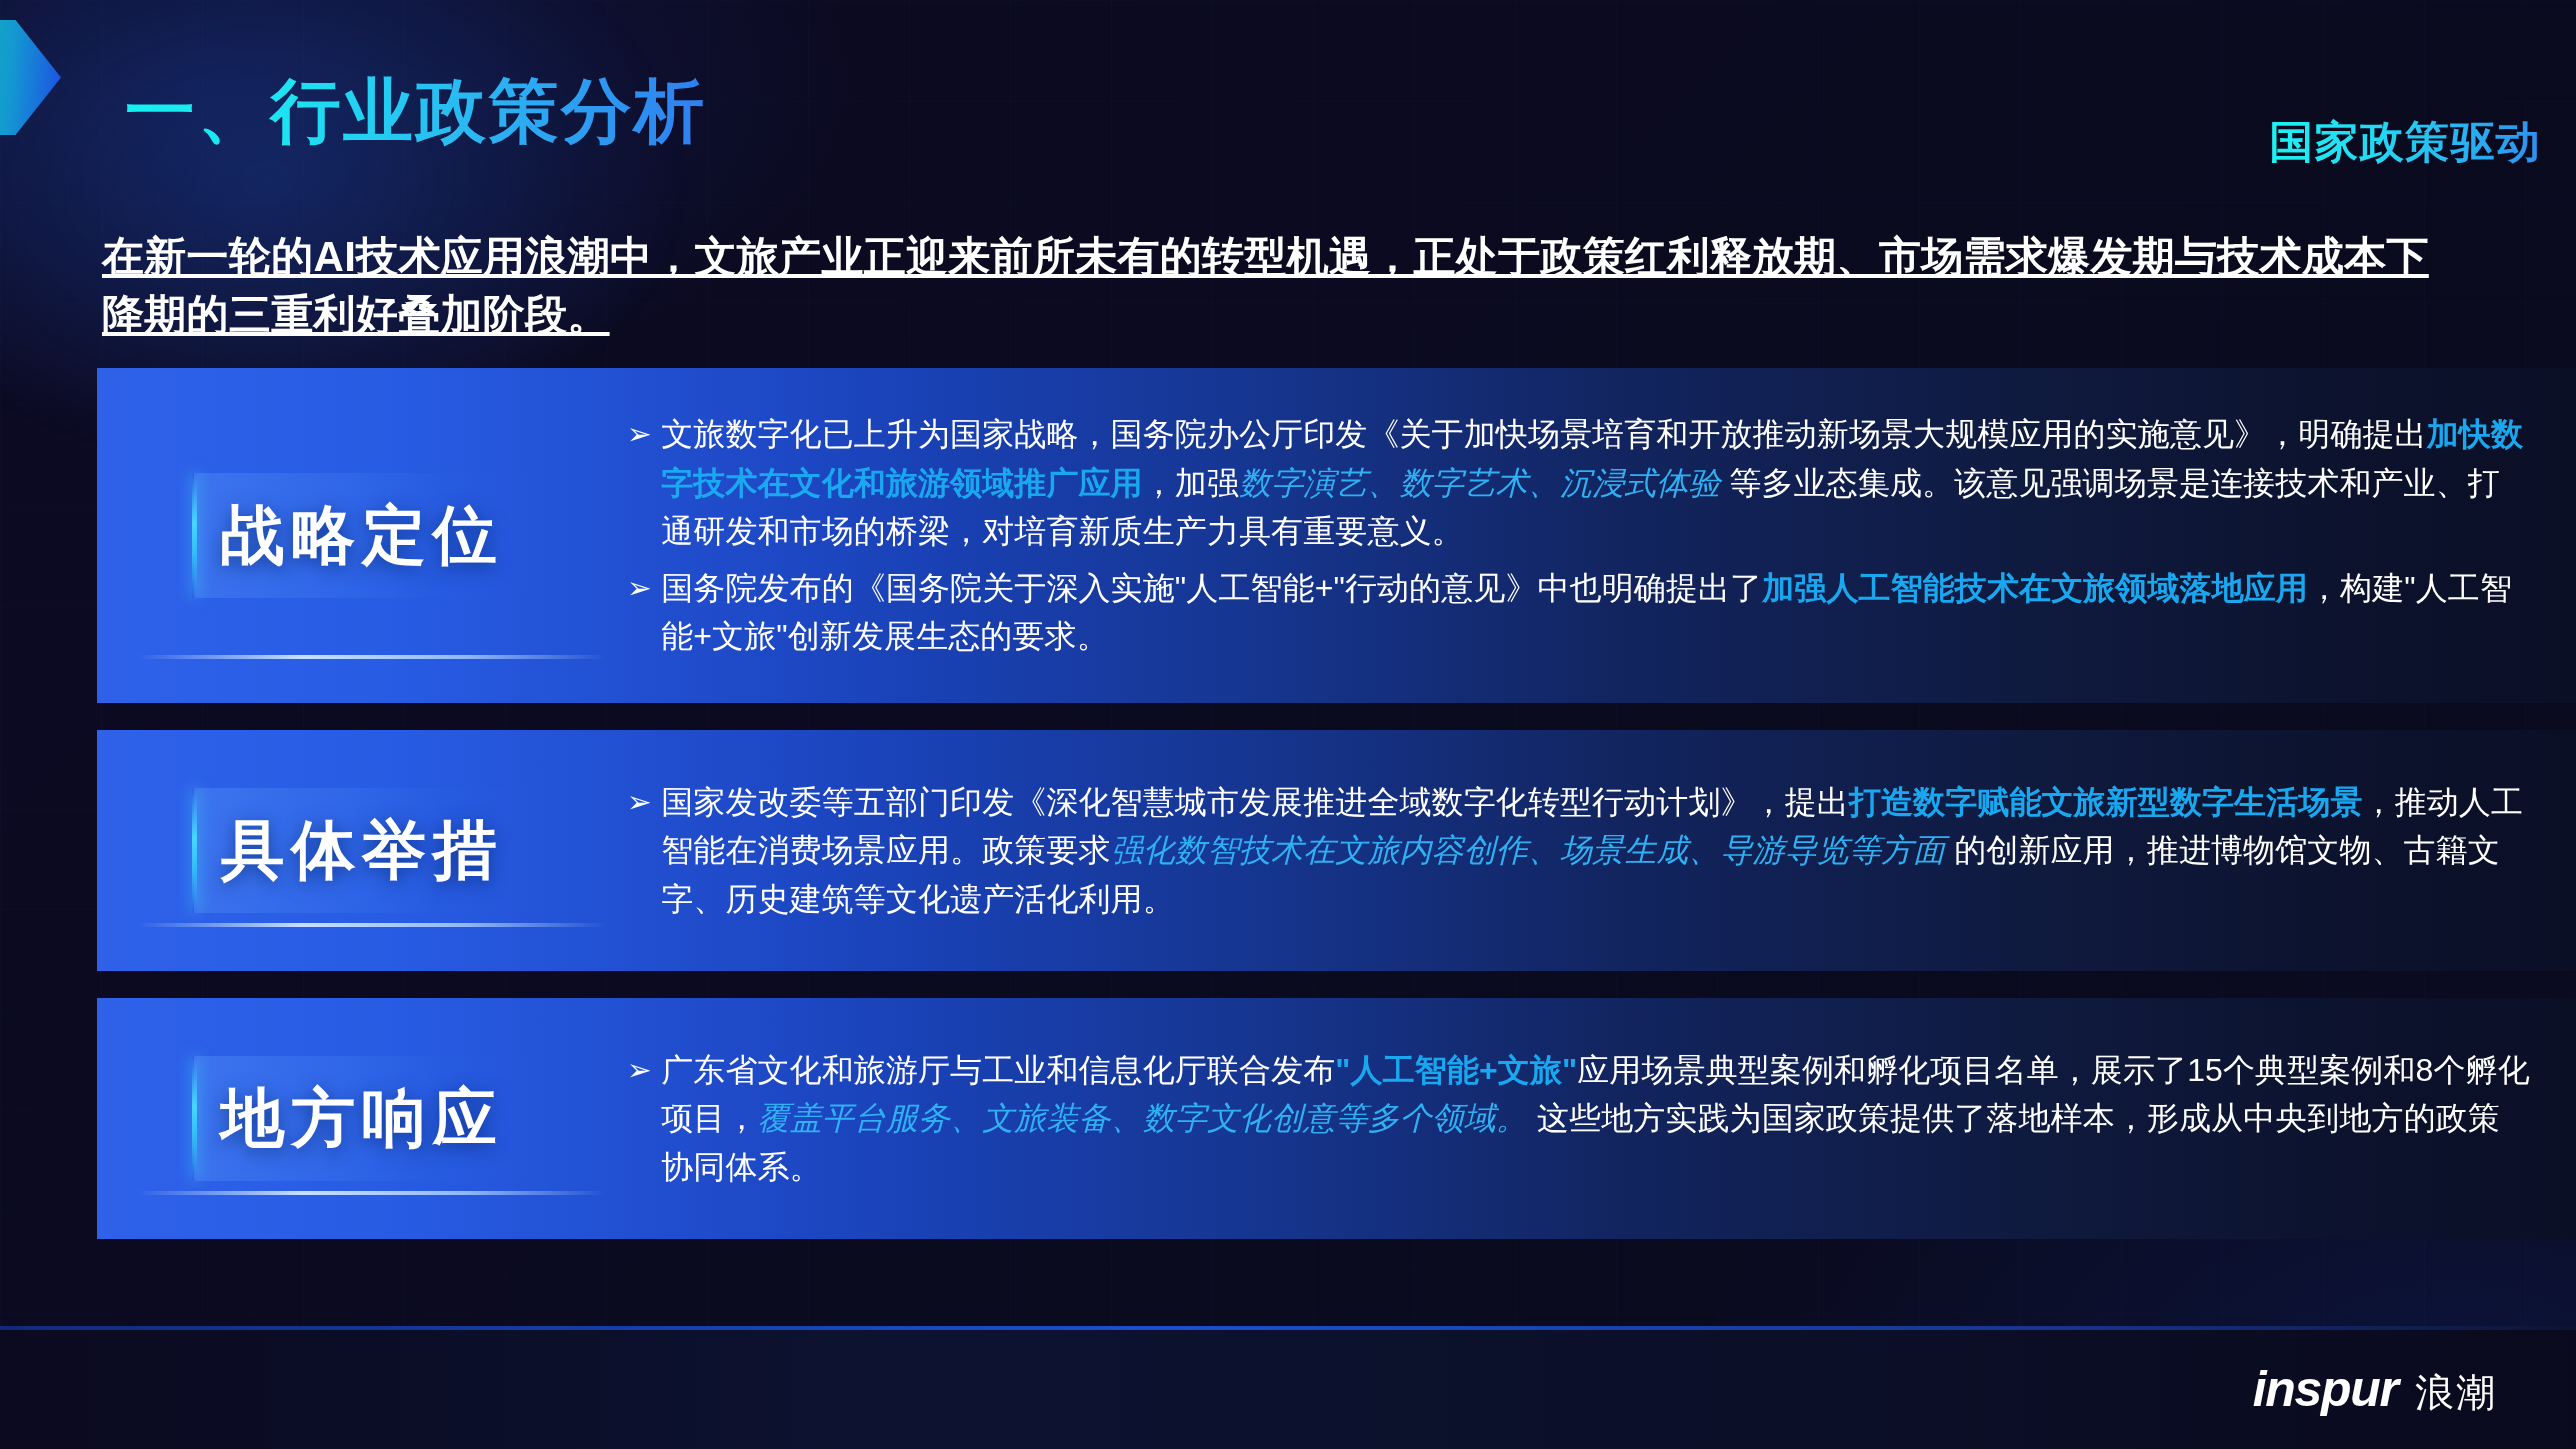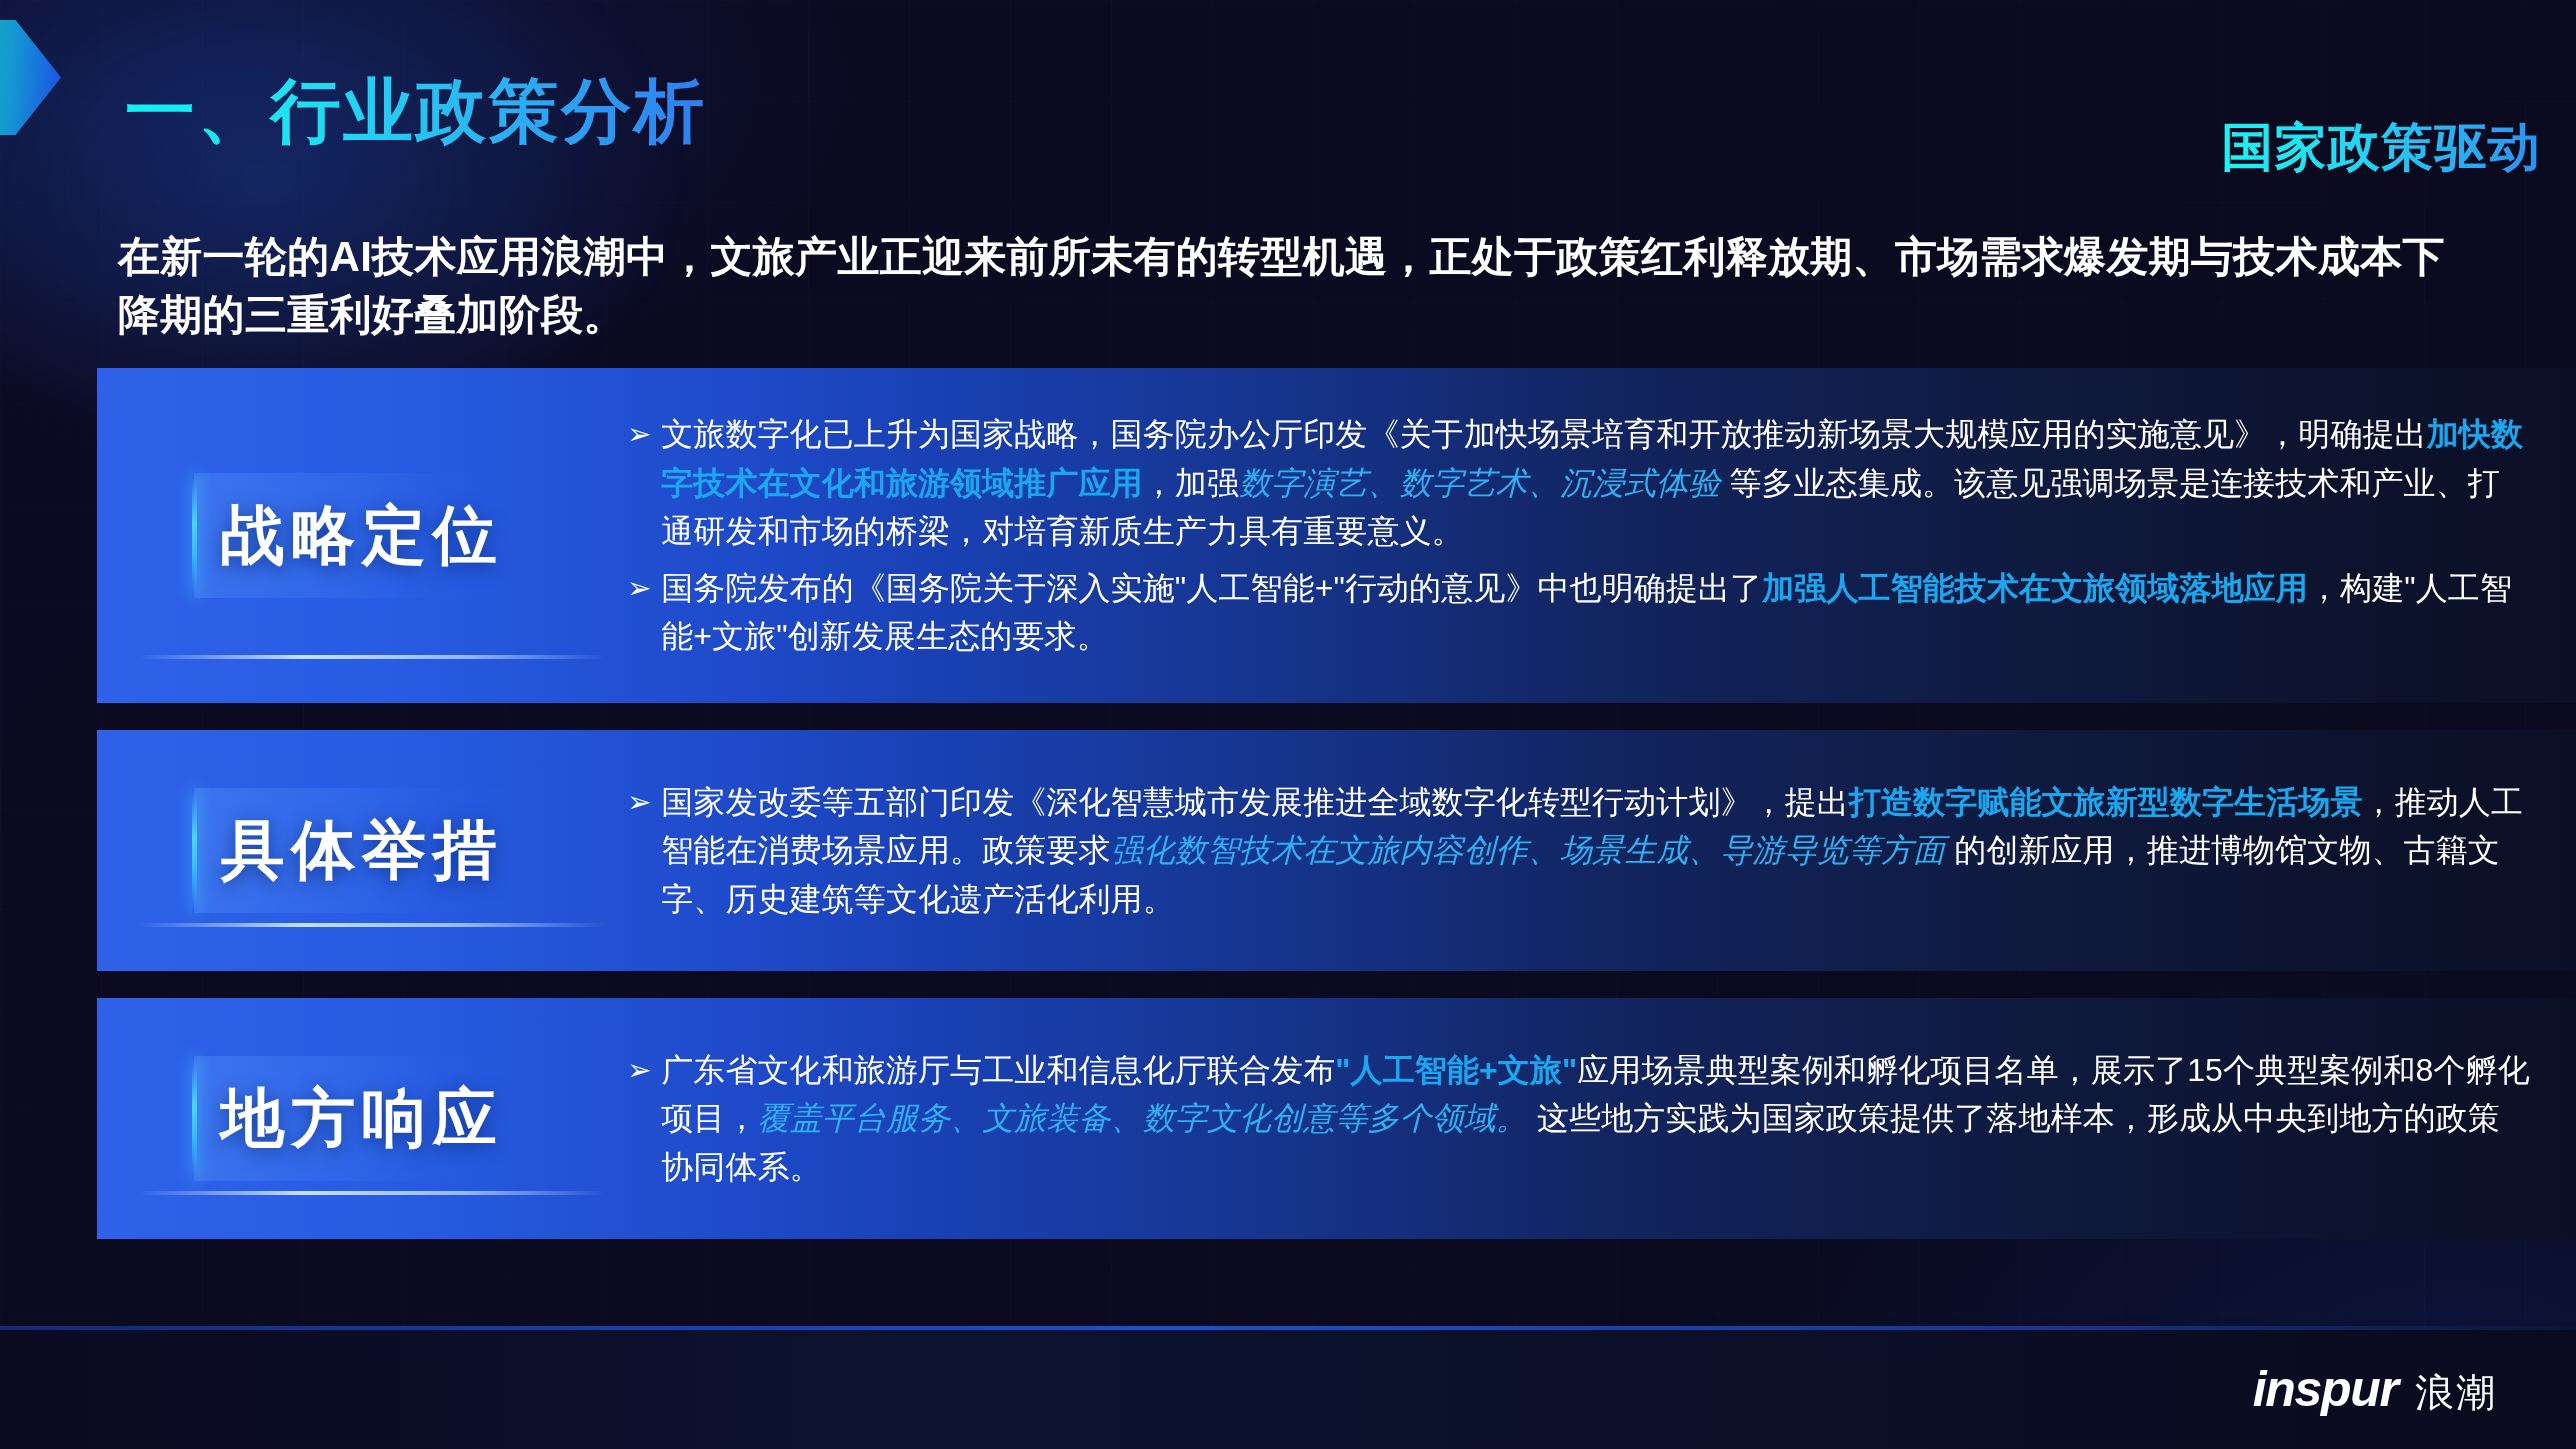--- a/index.html
+++ b/index.html
@@ -29,26 +29,26 @@
     clip-path:polygon(0 0, 55% 0, 100% 50%, 55% 100%, 0 100%);
     border-radius:0 32px 32px 0;}
 
   .page-title{position:absolute;left:125px;top:28px;
     font-size:70px;font-weight:700;letter-spacing:2.7px;line-height:1.12;
     background:linear-gradient(92deg,#15f0f0 0%,#1ee2f2 28%,#2bb4f2 62%,#2f7ef0 100%);
     -webkit-background-clip:text;background-clip:text;color:transparent;
     white-space:nowrap;margin-top:44px;}
 
   .header-badge{position:absolute;right:35px;top:113px;
-    font-size:52px;font-weight:700;letter-spacing:1.3px;white-space:nowrap;
+    font-size:44px;font-weight:700;letter-spacing:1.3px;white-space:nowrap;
     background:linear-gradient(92deg,#1ef2f0 0%,#23d8f3 40%,#2e8ff0 100%);
     -webkit-background-clip:text;background-clip:text;color:transparent;}
 
-  .lede{position:absolute;left:118px;top:186px;right:127px;
-    color:#ffffff;font-size:42px;font-weight:700;line-height:1.38;letter-spacing:0.3px;}
+  .lede{position:absolute;left:102px;top:186px;right:127px;
+    color:#ffffff;font-size:42px;font-weight:700;line-height:1.38;letter-spacing:0.3px;text-decoration:underline;}
 
   
   .cards{position:absolute;left:97px;top:368px;right:0;}
   .card{position:relative;height:auto;margin-bottom:27px;
     background:linear-gradient(90deg,#2459e8 0%,#2056e2 12%,#1b46c4 28%,#163795 45%,#12245e 62%,#0f1a3f 78%,#0c122c 92%,#0b0f26 100%);
     display:flex;align-items:stretch;overflow:hidden;}
   .card::after{content:"";position:absolute;inset:0;pointer-events:none;
     background:linear-gradient(90deg,rgba(255,255,255,.05),transparent 35%);}
   .card-1{height:335px;}
   .card-2{height:241px;}

